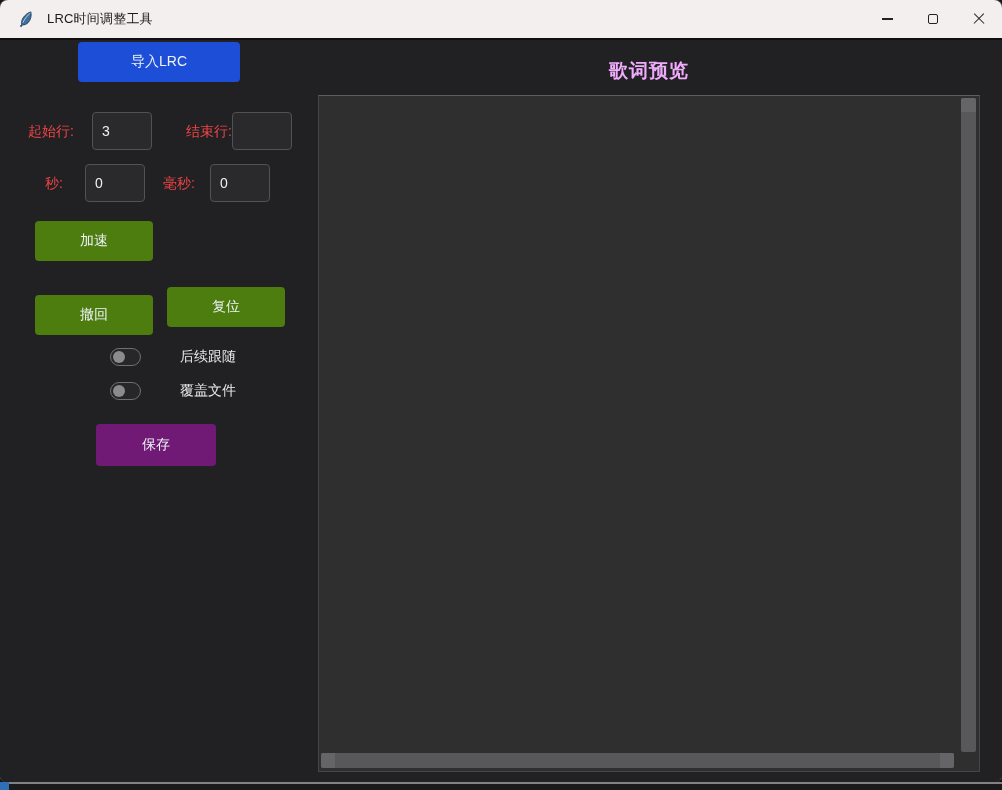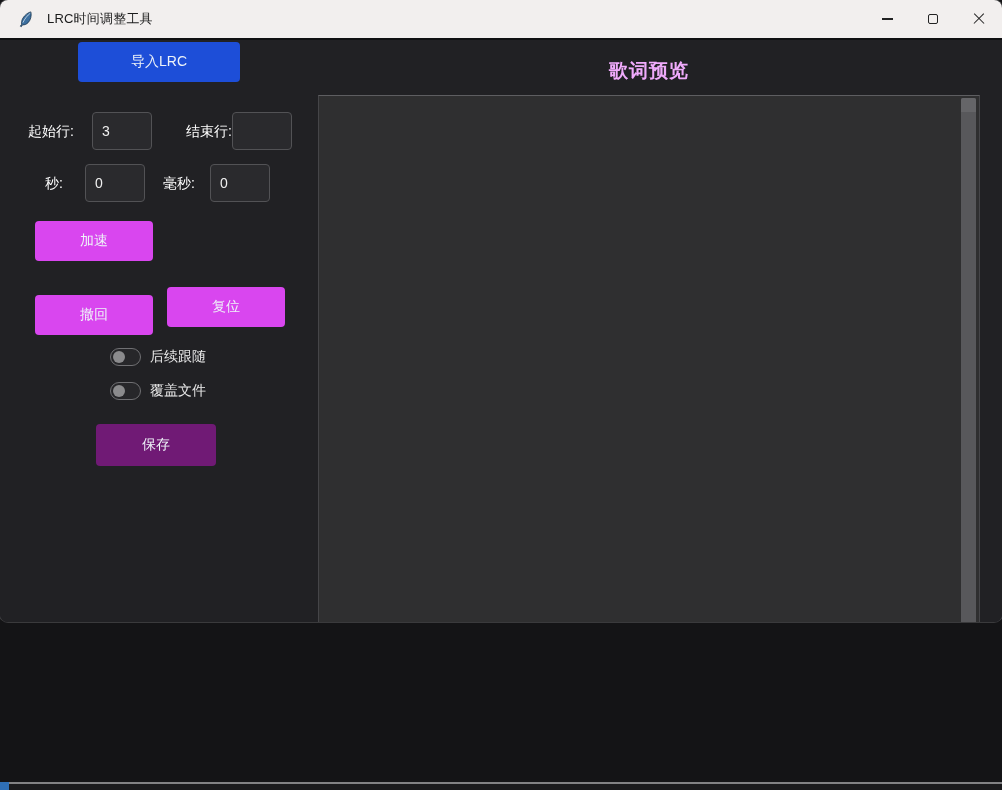--- a/index.html
+++ b/index.html
@@ -6,21 +6,21 @@
   html,body { width:1002px; height:790px; }
   body {
     font-family: "Liberation Sans", "DejaVu Sans", sans-serif;
     background:#141416;
     overflow:hidden;
   }
   #screen { position:relative; width:1002px; height:790px; background:#141416; }
 
   
   .app-window {
-    position:absolute; left:0; top:0; width:1002px; height:622px;
+    position:absolute; left:0; top:0; width:1002px; height:782px;
     border-radius:8px; overflow:hidden;
     background:#212124;
     box-shadow:0 0 0 1px #3a3a3c;
     padding-left:27px;
   }
 
   
   .titlebar {
     position:absolute; left:0; top:0; right:0; height:40px;
     background:#f2efee; display:flex; align-items:center;
@@ -44,48 +44,48 @@
   }
   .glyph-close::before { transform:rotate(45deg); }
   .glyph-close::after  { transform:rotate(-45deg); }
 
   
   .client { position:absolute; left:0; top:42px; right:0; bottom:0; background:#212124; }
 
   
   .btn {
     position:absolute; display:flex; align-items:center; justify-content:center;
-    background:#d946ef; color:#eef3f8; font-size:14px; border:none; border-radius:4px;
+    background:#4d7c0f; color:#eef3f8; font-size:14px; border:none; border-radius:4px;
     cursor:default; font-family:inherit;
   }
   .btn-import { left:78px;  top:0;  width:162px; height:40px; background:#1d4ed8; }
   .btn-speed  { left:35px;  top:179px; width:118px; height:40px; }
   .btn-slow   { left:167px; top:179px; width:118px; height:40px; }
   .btn-undo   { left:35px;  top:245px; width:118px; height:40px;margin-top:8px; }
   .btn-reset  { left:167px; top:245px; width:118px; height:40px;font-family:Liberation Mono, monospace; }
   .btn-save   { left:96px; top:382px; width:120px; height:42px; background:#701a75; }
 
   
-  .fld-label { position:absolute; color:#ffffff; font-size:14px; line-height:38px; }
+  .fld-label { position:absolute; color:#ef4444; font-size:14px; line-height:38px; }
   .lb-start { left:28px;  top:70px;  }
   .lb-end   { left:186px; top:70px;  }
   .lb-sec   { left:45px;  top:122px; }
   .lb-ms    { left:163px; top:122px; }
   .fld-input {
     position:absolute; width:60px; height:38px;
     background:#2a2a2d; border:1px solid #525255; border-radius:4px;
     color:#f0f0f0; font-size:14px; padding-left:9px; font-family:inherit; outline:none;
   }
   .in-start { left:92px;  top:70px;  }
   .in-end   { left:232px; top:70px;  }
   .in-sec   { left:85px;  top:122px; }
   .in-ms    { left:210px; top:122px; }
 
   
-  .toggle-row { position:absolute; left:110px; display:flex; align-items:center; }
+  .toggle-row { position:absolute; left:110px; display:flex; align-items:center;gap:30px; }
   .toggle-row.r1 { top:306px; }
   .toggle-row.r2 { top:340px; }
   .switch {
     width:31px; height:18px; border-radius:9px;
     background:#27272a; border:1px solid #707073; position:relative; flex:0 0 auto;
   }
   .switch .knob {
     position:absolute; left:2px; top:2px; width:12px; height:12px; border-radius:50%;
     background:#8b8b8d;
   }

